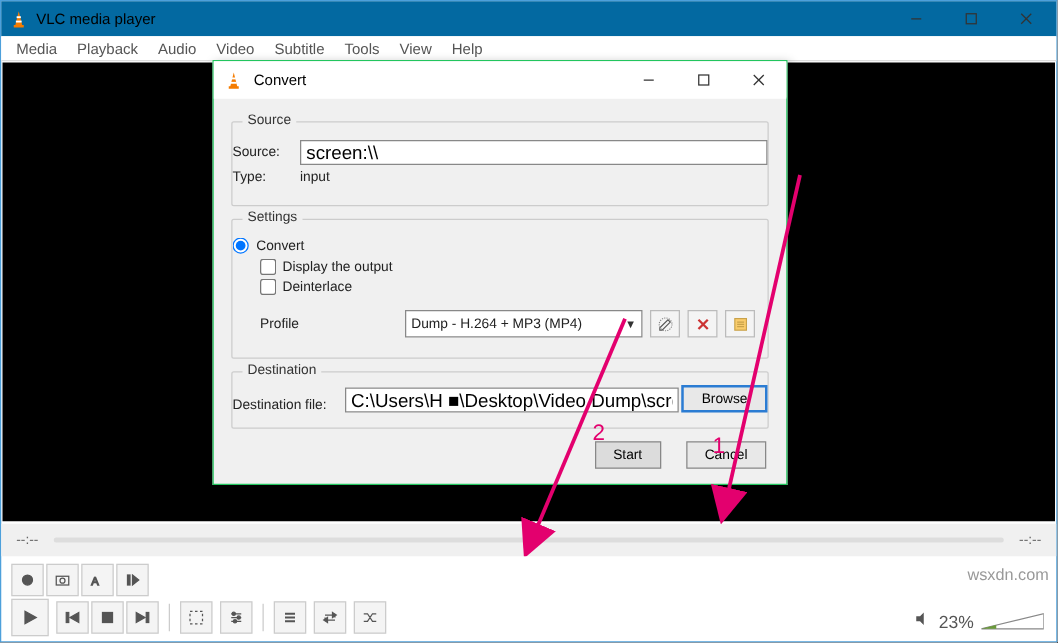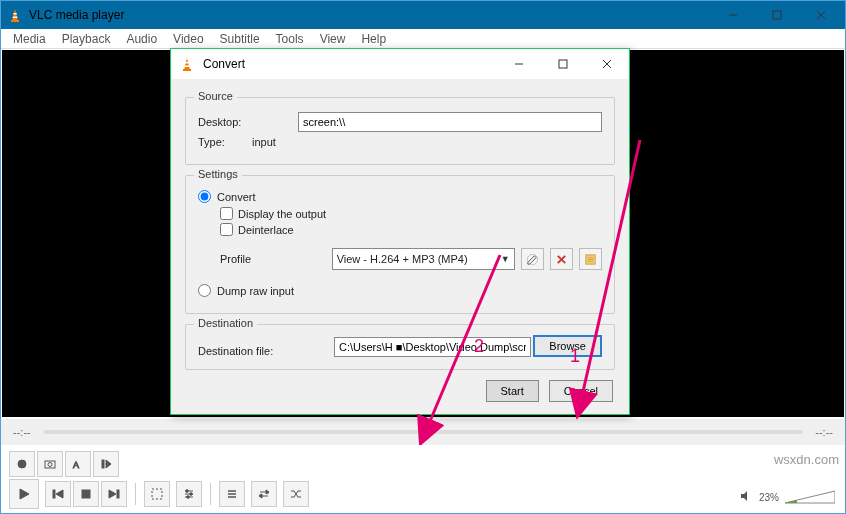--- a/index.html
+++ b/index.html
@@ -18,50 +18,50 @@
 
 
 .time-row { position: absolute; left: 0; right: 0; bottom: 68px; height: 26px; background: #f0f0f0; display: flex; align-items: center; padding: 0 12px; font-size: 11px; color: #666; }
 .time-row .slider { flex: 1; height: 4px; background: #ddd; margin: 0 12px; border-radius: 2px; }
 .toolbar1 { position: absolute; left: 8px; bottom: 36px; display: flex; gap: 2px; }
 .toolbar2 { position: absolute; left: 8px; bottom: 4px; display: flex; align-items: center; gap: 6px; }
 .tbtn { width: 26px; height: 26px; border: 1px solid #ccc; background: #f4f4f4; display: flex; align-items: center; justify-content: center; cursor: pointer; }
 .tbtn.big { width: 30px; height: 30px; }
 .tbtn svg { width: 14px; height: 14px; fill: #555; stroke: #555; }
 .sep { width: 1px; height: 22px; background: #ccc; margin: 0 2px; }
-.vol-area { position: absolute; right: 10px; bottom: 8px; display: flex; align-items: center; gap: 6px; font-size: 10px; color: #555; }
+.vol-area { position: absolute; right: 10px; bottom: 8px; display: flex; align-items: center; gap: 6px; font-size: 14px; color: #555; }
 .vol-tri { width: 50px; height: 16px; position: relative; }
 
 
 .dialog { position: absolute; left: 170px; top: 48px; width: 460px; background: #f0f0f0; border: 1px solid #22c55e; box-shadow: 2px 2px 8px rgba(0,0,0,0.3); }
 .dlg-titlebar { height: 30px; background: #fff; display: flex; align-items: center; padding: 0 0 0 8px; }
 .dlg-titlebar .cone { width: 16px; height: 16px; margin-right: 8px; }
 .dlg-title { flex: 1; font-size: 12px; }
 .dlg-body { padding: 8px 14px 12px; font-size: 11px; color: #222; }
-.groupbox { border: 1px solid #ccc; border-radius: 2px; margin-top: 10px; padding: 10px 12px 12px; position: relative; background: #f0f0f0; }
+.groupbox { border: 1px solid #ccc; border-radius: 2px; margin-top: 10px; padding: 10px 0 12px; position: relative; background: #f0f0f0; }
 .groupbox > .legend { position: absolute; top: -8px; left: 8px; background: #f0f0f0; padding: 0 4px; font-size: 11px; color: #333; }
 .row { display: flex; align-items: center; gap: 8px; margin: 4px 0; }
 .row label.lab { min-width: 46px; }
-.text-input { flex: 1; height: 20px; border: 1px solid #888; background: #fff; padding: 0 4px; font-size: 11px; margin-left: 46px; }
+.text-input { flex: 1; height: 20px; border: 1px solid #888; background: #fff; padding: 0 4px; font-size: 15px; }
 .static { color: #222; }
 .radio-row { display: flex; align-items: center; gap: 6px; margin: 4px 0; }
 .radio-row input { margin:0; }
 .chk-row { display: flex; align-items: center; gap: 5px; margin: 3px 0 3px 22px; }
 .chk-row input { margin:0; }
 .profile-row { display: flex; align-items: center; gap: 6px; margin: 12px 0 4px 22px; }
 .profile-row .plabel { width: 110px; }
 .combo { width: 190px; height: 22px; border: 1px solid #888; background: #fff; display: flex; align-items: center; padding: 0 4px; font-size: 11px; position: relative; }
 .combo .arrow { position: absolute; right: 4px; font-size: 9px; color: #333; }
 .icon-btn { width: 24px; height: 22px; border: 1px solid #bbb; background: #f4f4f4; display: flex; align-items: center; justify-content: center; cursor: pointer; }
 .icon-btn svg { width: 13px; height: 13px; }
 .dest-row { display: flex; align-items: flex-end; gap: 2px; }
 .dest-row .dlab { width: 88px; }
 .btn { height: 22px; padding: 0 14px; border: 1px solid #888; background: #e8e8e8; font-size: 11px; cursor: pointer; }
 .btn.hl { border: 2px solid #2b7cd3; }
-.btn-row { display: flex; justify-content: flex-end; gap: 10px; margin-top: 10px; padding-right: 2px; }
+.btn-row { display: flex; justify-content: flex-end; gap: 20px; margin-top: 10px; padding-right: 2px; }
 
 
 .arrow-ann { position: absolute; pointer-events: none; }
 .ann-text { position: absolute; font-size: 18px; color: #e3006e; font-weight: 500; pointer-events:none; }
 
 
 .cone { display:inline-block; }
 .cone svg { width:100%; height:100%; }
 
 .watermark { position:absolute; right:6px; bottom:46px; font-size:13px; color:#999; }
@@ -246,21 +246,21 @@
           <line x1="9" y1="1" x2="1" y2="9"></line>
         </svg>
       </div>
   </div>
 
   <div class="dlg-body">
 
     <div class="groupbox">
       <span class="legend">Source</span>
       <div class="row">
-        <label class="lab">Desktop:</label>
+        <label class="lab">Source:</label>
         <input class="text-input" value="screen:\\" style="">
       </div>
       <div class="row">
         <label class="lab">Type:</label>
         <span class="static">input</span>
       </div>
     </div>
 
     <div class="groupbox">
       <span class="legend">Settings</span>
@@ -272,21 +272,21 @@
         <input type="checkbox" style="">
         <span>Display the output</span>
       </div>
       <div class="chk-row">
         <input type="checkbox" style="">
         <span>Deinterlace</span>
       </div>
       <div class="profile-row">
         <span class="plabel">Profile</span>
         <div class="combo">
-          <span>View - H.264 + MP3 (MP4)</span>
+          <span>Dump - H.264 + MP3 (MP4)</span>
           <span class="arrow">▼</span>
         </div>
         <div class="icon-btn">
             <svg viewBox="0 0 14 14">
               <path d="M2 12 L4 12 L11 5 L9 3 L2 10 Z" fill="none" stroke="#555"></path>
               <circle cx="7" cy="7" r="5.5" fill="none" stroke="#888" stroke-dasharray="1 1"></circle>
             </svg>
           </div>
         <div class="icon-btn">
             <svg viewBox="0 0 14 14">
@@ -296,24 +296,20 @@
           </div>
         <div class="icon-btn">
             <svg viewBox="0 0 14 14">
               <rect x="2" y="2" width="10" height="10" fill="#f9cc6c" stroke="#c9a24a"></rect>
               <line x1="4" y1="5" x2="10" y2="5" stroke="#c9a24a"></line>
               <line x1="4" y1="7" x2="10" y2="7" stroke="#c9a24a"></line>
               <line x1="4" y1="9" x2="10" y2="9" stroke="#c9a24a"></line>
             </svg>
           </div>
       </div>
-      <div class="radio-row" style="margin-top:14px">
-        <input type="radio" style="">
-        <span>Dump raw input</span>
-      </div>
     </div>
 
     <div class="groupbox">
       <span class="legend">Destination</span>
       <div class="dest-row">
         <span class="dlab">Destination file:</span>
         <input class="text-input" value="C:\Users\H ■\Desktop\Video Dump\screen cap▮ 1.mp4" style="">
         <button class="btn hl">Browse</button>
       </div>
     </div>

